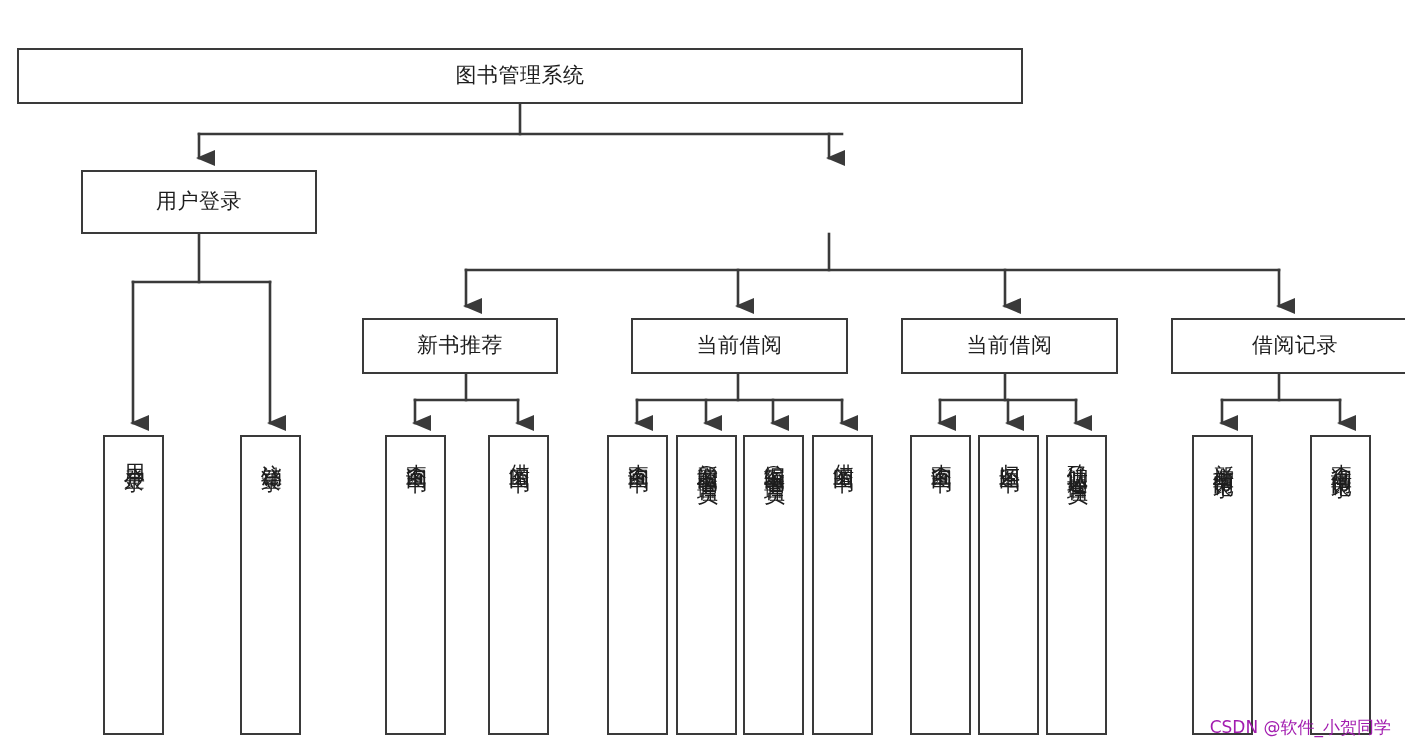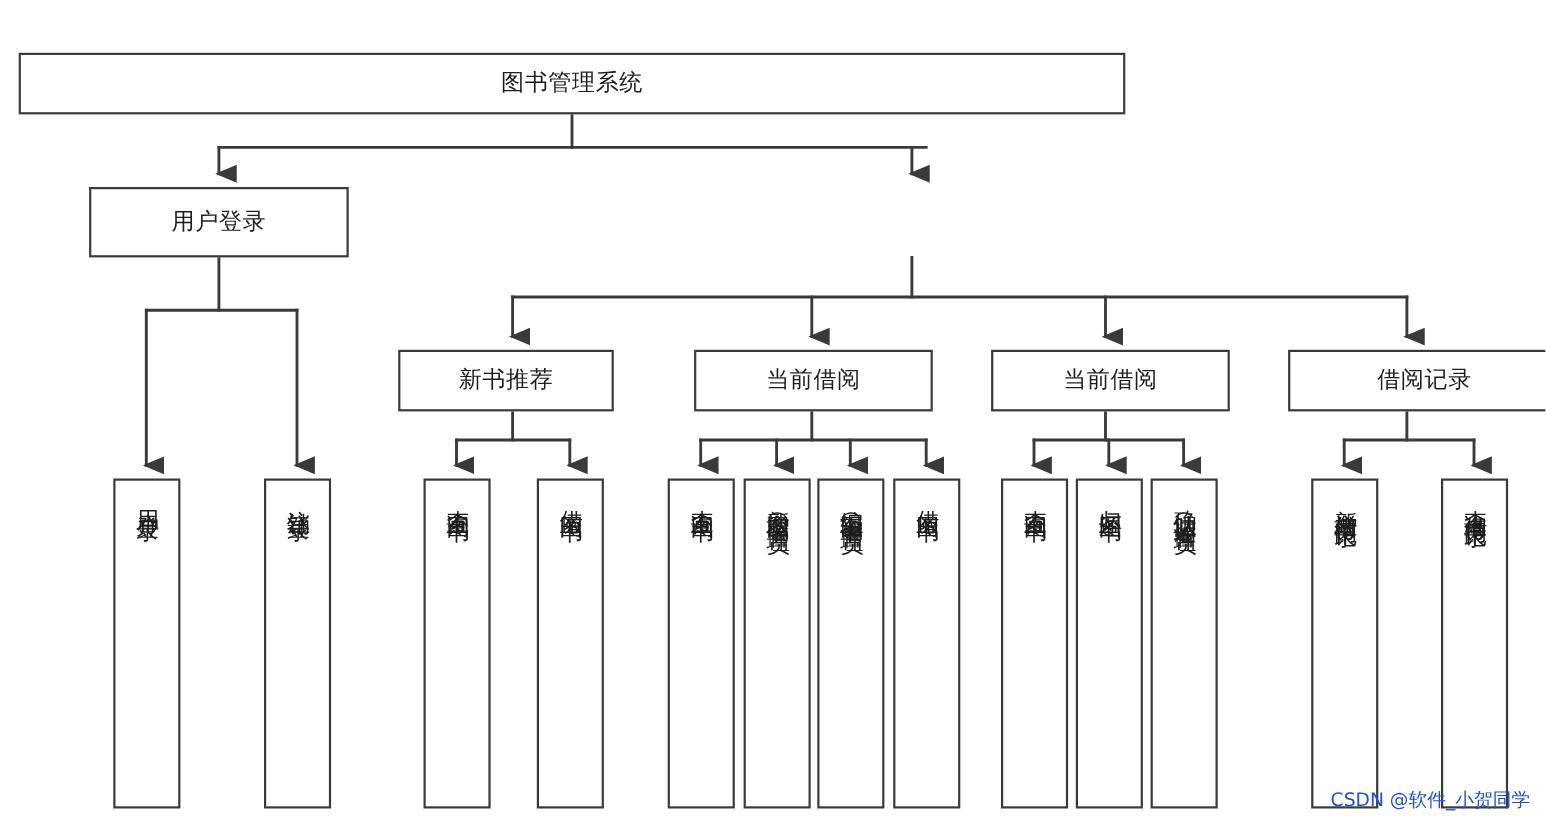--- a/index.html
+++ b/index.html
@@ -60,21 +60,21 @@
     line-height: 1.42;
     letter-spacing: 3px;
     white-space: nowrap;
     height: auto;
   }
   .watermark {
     position: absolute;
     right: 14px;
     bottom: 8px;
     font-size: 17px;
-    color: #1d4ed8;
+    color: #a21caf;
     z-index: 5;
     white-space: nowrap;
     user-select: none;
   }
 </style>
 </head>
 <body>
 
 <div id="canvas">
 

